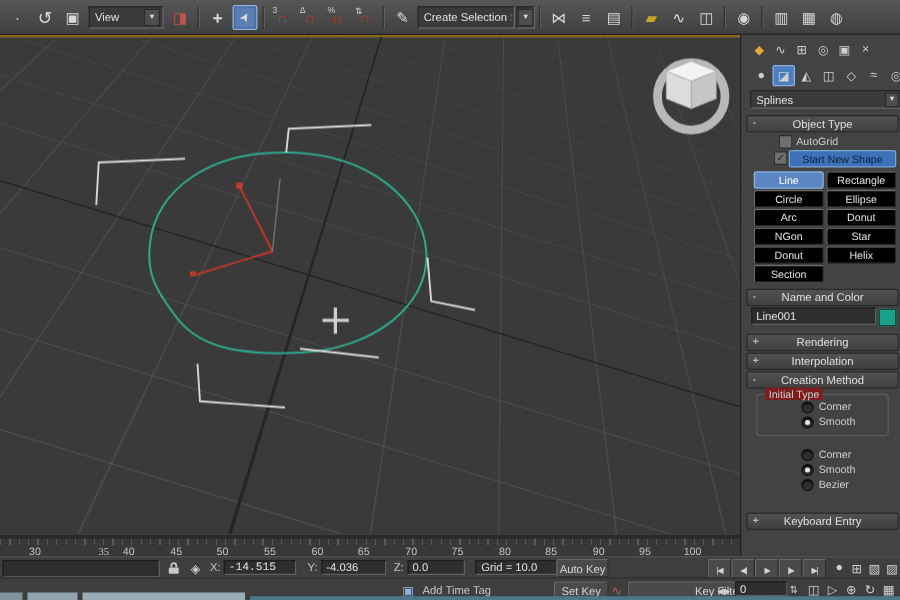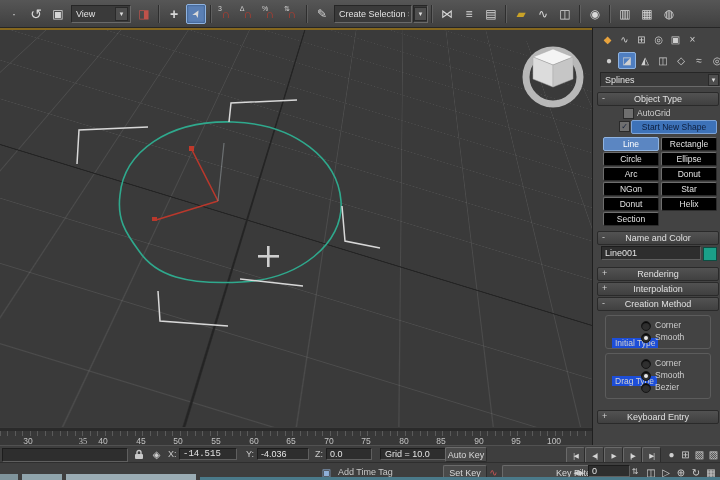--- a/index.html
+++ b/index.html
@@ -45,21 +45,21 @@
            color:#e0e0e0;font-size:9px;}
   .rollout .st{position:absolute;left:4px;top:0;color:#cfcfcf;font-size:9px;}
   .pbtn{position:absolute;height:12px;background:#000000;border:1px solid #2c2c2c;border-top-color:#6e6e6e;border-left-color:#6e6e6e;
         border-radius:2px;display:flex;align-items:center;justify-content:center;color:#e2e2e2;font-size:8.5px;}
   .pbtn.active{background:#5b86c2;border-color:#8fb3e0;color:#fff;}
   .checkbox{position:absolute;width:9px;height:9px;background:#6f6f6f;border:1px solid #2a2a2a;
             display:flex;align-items:center;justify-content:center;font-size:8px;color:#15203a;line-height:8px;}
   .radio{position:absolute;width:8px;height:8px;border-radius:50%;background:#2f2f2f;border:1px solid #161616;box-shadow:inset 0 1px 1px #000;}
   .radio.sel::after{content:"";position:absolute;left:2px;top:2px;width:4px;height:4px;border-radius:50%;background:#e8e8e8;}
   .grp{position:absolute;border:1px solid #5c5c5c;border-radius:3px;}
-  .grp-label{position:absolute;top:-6px;left:6px;background:#1d4ed8;padding:0 3px;color:#cfcfcf;font-size:8.5px;margin-top:28px;}
+  .grp-label{position:absolute;top:-6px;left:6px;background:#7f1d1d;padding:0 3px;color:#cfcfcf;font-size:8.5px;}
   .small-label{position:absolute;color:#cfcfcf;font-size:8.5px;}
   .sunken{background:#2e2e2e;border:1px solid #1d1d1d;border-bottom-color:#5f5f5f;border-right-color:#5f5f5f;color:#e4e4e4;}
   input.sunken{font-family:"Liberation Sans",sans-serif;font-size:9px;padding:0 3px;box-sizing:border-box;outline:none;}
   
   #ruler{position:absolute;left:0;top:428px;width:592px;height:17px;background:#383838;border-top:3px solid #2a2a2a;border-bottom:1px solid #242424;padding-left:35px;}
   #ruler .ticks{position:absolute;left:0;top:0;width:100%;height:5px;
     background:repeating-linear-gradient(90deg,#5a5a5a 0 1px,transparent 1px 7.5px);}
   .tl-label{position:absolute;top:5px;width:22px;text-align:center;color:#c2c2c2;font-size:8.5px;}
   #ruler-right{position:absolute;left:592px;top:428px;width:128px;height:17px;background:#434343;border-left:1px solid #1f1f1f;}
   
@@ -322,23 +322,20 @@
       <span>Creation Method</span>
     </div>
     <div class="grp" style="left:12px;top:287px;width:104px;height:32px;">
       <span class="grp-label">Initial Type</span>
     </div>
     <div class="radio" style="left:48px;top:293px;"></div>
     <div class="small-label" style="left:62px;top:292px;">Corner</div>
     <div class="radio sel" style="left:48px;top:305px;"></div>
     <div class="small-label" style="left:62px;top:304px;">Smooth</div>
 
-    <div class="grp" style="left:12px;top:325px;width:104px;height:44px;">
-      <span class="grp-label">Drag Type</span>
-    </div>
     <div class="radio" style="left:48px;top:331px;"></div>
     <div class="small-label" style="left:62px;top:330px;">Corner</div>
     <div class="radio sel" style="left:48px;top:343px;"></div>
     <div class="small-label" style="left:62px;top:342px;">Smooth</div>
     <div class="radio" style="left:48px;top:355px;"></div>
     <div class="small-label" style="left:62px;top:354px;">Bezier</div>
 
     <div class="rollout" style="top:382px;">
       <span class="st">+</span>
       <span>Keyboard Entry</span>

